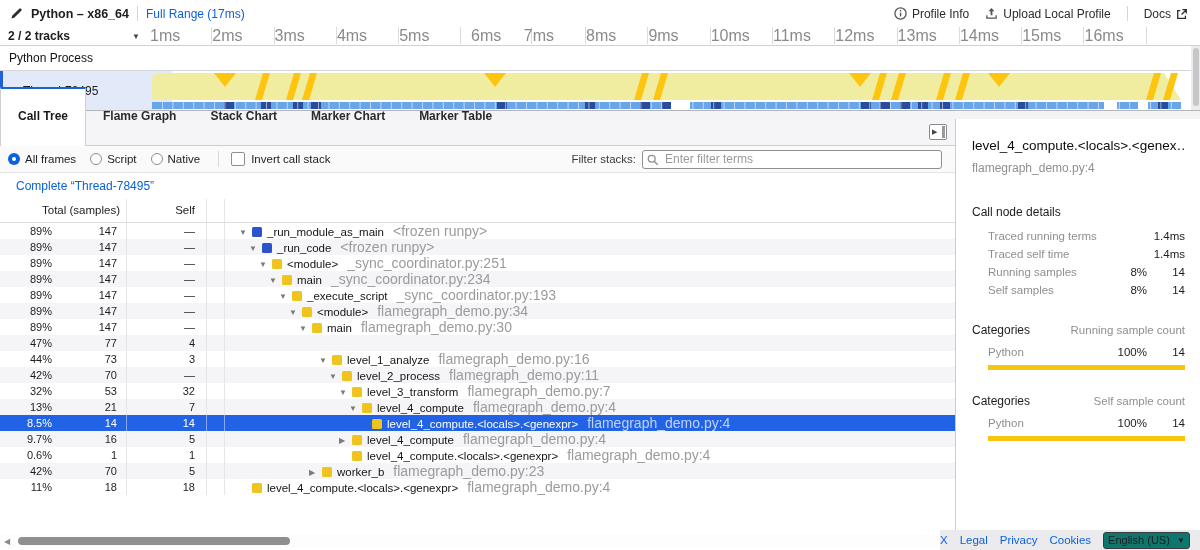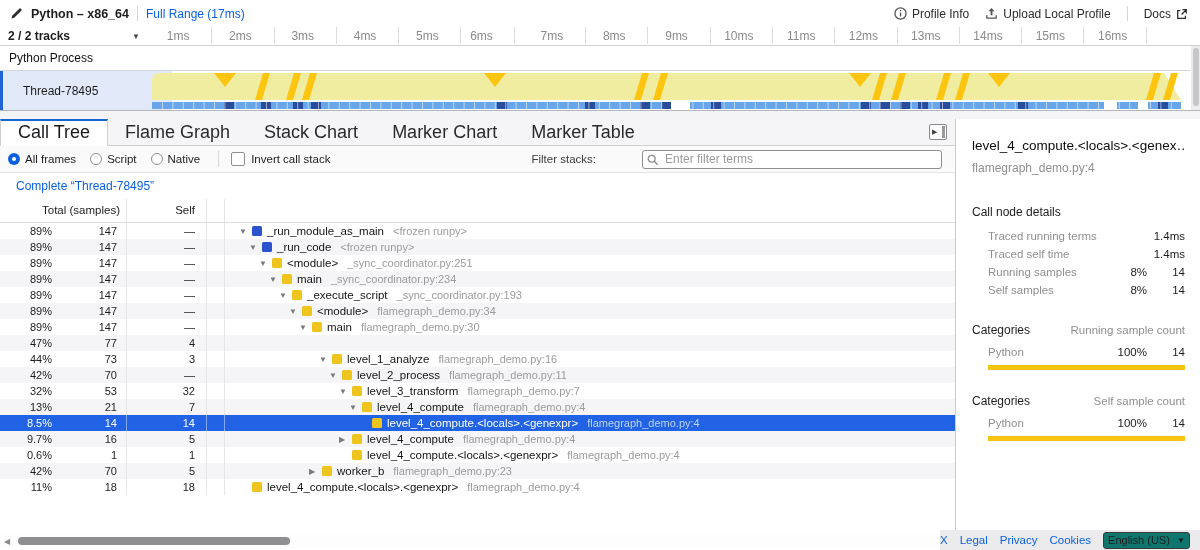--- a/index.html
+++ b/index.html
@@ -19,59 +19,59 @@
   .icon svg{display:block;}
 
   
   #ruler-row{position:absolute;left:0;top:27px;width:1200px;height:18px;background:#fff;
              border-bottom:1px solid #d0d0d2;}
   #tracks-count{position:absolute;left:0;top:0;width:150px;height:18px;display:flex;align-items:center;cursor:pointer;}
   #tracks-count .lbl{font-size:12px;font-weight:bold;color:#1d1d1f;padding-left:8px;}
   #tracks-count .caret{position:absolute;right:10px;font-size:8px;color:#444;}
   #ruler{position:absolute;left:150px;top:0;width:1041px;height:18px;overflow:hidden;}
   .tick{position:absolute;top:0;height:17px;border-right:1px solid #dcdcde;
-        font-size:12px;color:#8a8a8c;text-align:center;line-height:18px;padding-right:5px;box-sizing:border-box;}
+        font-size:16px;color:#8a8a8c;text-align:left;line-height:18px;padding-right:5px;box-sizing:border-box;}
 
   
   #process-row{position:absolute;left:0;top:46px;width:1200px;height:24px;background:#fff;
                border-bottom:1px solid #d6d6d8;display:flex;align-items:center;}
   #process-row .lbl{font-size:12px;color:#111;padding-left:9px;}
   #thread-row{position:absolute;left:0;top:71px;width:1200px;height:39px;background:#fff;}
   #thread-label{position:absolute;left:0;top:0;width:172px;height:39px;background:#e2eafa;
                 border-left:3px solid #1f62d6;box-sizing:border-box;display:flex;align-items:center;cursor:pointer;}
   #thread-label .lbl{font-size:12px;color:#1d1d1f;padding-left:20px;}
   #track-svg{position:absolute;left:150px;top:1px;cursor:pointer;}
   #tracks-border{position:absolute;left:0;top:110px;width:1200px;height:1px;background:#b5b5b7;}
   #vscroll{position:absolute;left:1191px;top:46px;width:9px;height:64px;background:#ececee;}
   #vscroll .thumb{position:absolute;left:1.5px;top:2px;width:6px;height:58px;background:#c7c7c9;border-radius:3px;}
   #gapstrip{position:absolute;left:0;top:111px;width:1200px;height:8px;background:#f4f4f6;}
 
   
   #leftpane{position:absolute;left:0;top:119px;width:955px;bottom:0;background:#fff;}
   #tabbar{position:relative;height:26px;background:#f5f5f7;border-bottom:1px solid #cfcfd1;display:flex;align-items:flex-end;}
-  .tab{height:25px;line-height:25px;padding:0 17px;font-size:18px;color:#2a2a2c;cursor:pointer;}
+  .tab{height:25px;line-height:25px;padding:16px 17px;font-size:12px;color:#2a2a2c;cursor:pointer;font-weight:bold;}
   .tab.active{background:#fff;border:1px solid #cfcfd1;border-bottom:none;border-top:2px solid #1667d2;
               height:25px;line-height:22px;margin-bottom:-1px;color:#1a1a1c;}
   #panel-toggle{position:absolute;right:8px;top:5px;width:16px;height:14px;border:1px solid #8a8a8c;
                 border-radius:2px;background:#fff;cursor:pointer;}
   #panel-toggle .tri{position:absolute;left:2px;top:3px;font-size:7px;color:#444;line-height:8px;}
   #panel-toggle .bar{position:absolute;right:1px;top:1px;width:3px;height:12px;background:#9a9a9c;}
 
   #controls{height:26px;background:#fafafa;border-bottom:1px solid #e4e4e6;display:flex;align-items:center;padding:0 8px;}
   .radio-item{display:flex;align-items:center;gap:5px;margin-right:14px;cursor:pointer;}
   .radio-item .rlabel,.chk-label{font-size:11.5px;color:#1d1d1f;}
   .radio{width:12px;height:12px;border-radius:50%;box-sizing:border-box;border:1px solid #8f8f91;background:#fff;position:relative;}
   .radio.on{border:none;background:#0a60df;}
   .radio.on::after{content:"";position:absolute;left:4px;top:4px;width:4px;height:4px;border-radius:50%;background:#fff;}
   .ctrl-div{width:1px;height:16px;background:#d8d8da;margin:0 12px 0 4px;}
   .checkbox{width:12px;height:12px;border:1px solid #8f8f91;border-radius:2px;background:#fff;margin-right:6px;}
   .chk-wrap{display:flex;align-items:center;cursor:pointer;}
   #filter-wrap{margin-left:auto;display:flex;align-items:center;gap:6px;padding-right:5px;}
   #filter-label{font-size:11.5px;color:#3c3c3e;}
-  #filter-box{position:relative;margin-left:40px;}
+  #filter-box{position:relative;}
   #filter-input{width:272px;height:17px;border:1px solid #8f8f91;border-radius:3px;font-size:12px;
                 padding:0 4px 0 22px;color:#1d1d1f;font-family:"Liberation Sans",sans-serif;}
   #filter-input::placeholder{color:#9a9a9c;}
   #filter-search-icon{position:absolute;left:5px;top:3px;}
 
   #breadcrumb{height:26px;display:flex;align-items:center;padding-left:16px;}
   #breadcrumb a{font-size:12px;}
 
   
   .cell-sep{border-right:1px solid #e6e6e8;box-sizing:border-box;}
@@ -90,21 +90,21 @@
   .c-total .pct{width:52px;text-align:right;color:#1d1d1f;}
   .c-total .cnt{flex:1;text-align:right;padding-right:9px;color:#1d1d1f;}
   .c-self{width:80px;text-align:right;padding-right:11px;color:#1d1d1f;height:16px;line-height:16px;}
   .c-icon{width:18px;height:16px;}
   .c-tree{flex:1;height:16px;line-height:16px;white-space:nowrap;overflow:hidden;}
   .twisty{display:inline-block;width:13px;font-size:8px;color:#7a7a7c;vertical-align:middle;}
   .sq{display:inline-block;width:10px;height:10px;border-radius:1.5px;margin-right:5px;vertical-align:-1px;}
   .sq.blue{background:#2c53cc;}
   .sq.yellow{background:#eec41d;}
   .fn{color:#141416;font-size:11.5px;}
-  .file{color:#9b9b9d;margin-left:9px;font-size:11px;}
+  .file{color:#9b9b9d;margin-left:9px;font-size:14px;}
   .row.sel .pct,.row.sel .cnt,.row.sel .c-self,.row.sel .fn{color:#fff;}
   .row.sel .file{color:#bfd2f6;}
   .row.sel .cell-sep{border-right-color:rgba(255,255,255,.45);}
 
   
   #hscroll{position:absolute;left:0;bottom:2px;width:940px;height:14px;background:#fdfdfd;}
   #hscroll .arrow{position:absolute;left:4px;top:3px;font-size:8px;color:#8a8a8c;}
   #hscroll .thumb{position:absolute;left:18px;top:3px;width:272px;height:8px;background:#8f8f91;border-radius:4px;cursor:pointer;}
 
   
@@ -183,21 +183,21 @@
     <div id="tracks-count">
       <span class="lbl">2 / 2 tracks</span>
       <span class="caret">▼</span>
     </div>
     <div id="ruler">
         <span class="tick" style="left: 0px; width: 62.3px;">1ms</span>
         <span class="tick" style="left: 62.3px; width: 62.3px;">2ms</span>
         <span class="tick" style="left: 124.6px; width: 62.3px;">3ms</span>
         <span class="tick" style="left: 186.9px; width: 62.3px;">4ms</span>
         <span class="tick" style="left: 249.2px; width: 62.3px;">5ms</span>
-        <span class="tick" style="left: 304px; width: 61px;">6ms</span>
+        <span class="tick" style="left: 321px; width: 61px;">6ms</span>
         <span class="tick" style="left: 373.8px; width: 62.3px;">7ms</span>
         <span class="tick" style="left: 436.1px; width: 62.3px;">8ms</span>
         <span class="tick" style="left: 498.4px; width: 62.3px;">9ms</span>
         <span class="tick" style="left: 560.7px; width: 62.3px;">10ms</span>
         <span class="tick" style="left: 623px; width: 62.3px;">11ms</span>
         <span class="tick" style="left: 685.3px; width: 62.3px;">12ms</span>
         <span class="tick" style="left: 747.6px; width: 62.3px;">13ms</span>
         <span class="tick" style="left: 809.9px; width: 62.3px;">14ms</span>
         <span class="tick" style="left: 872.2px; width: 62.3px;">15ms</span>
         <span class="tick" style="left: 934.5px; width: 62.3px;">16ms</span>

